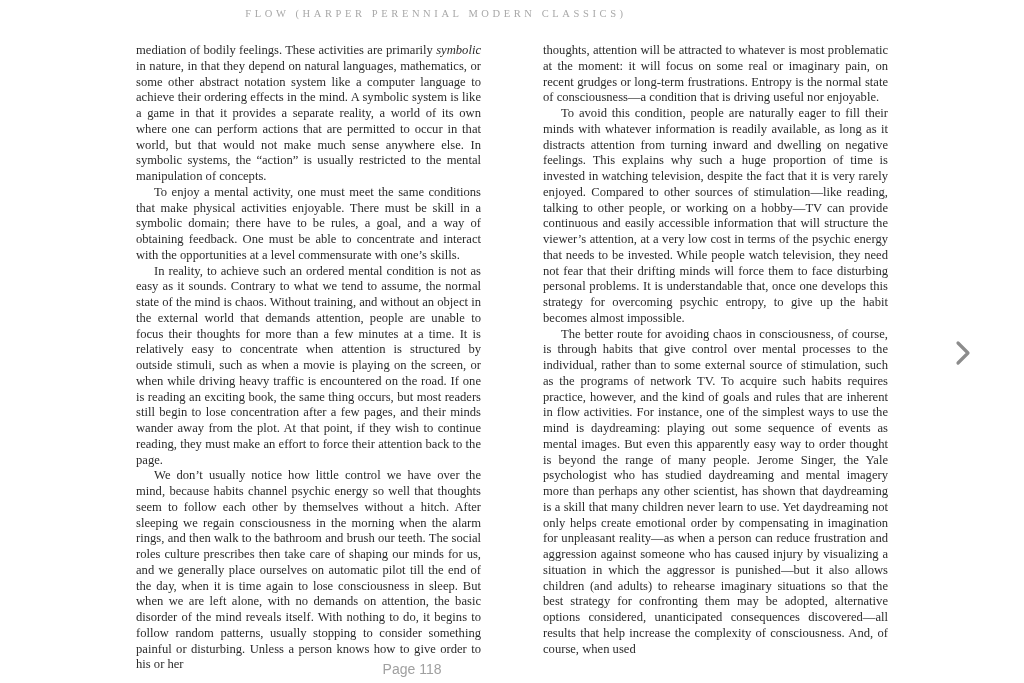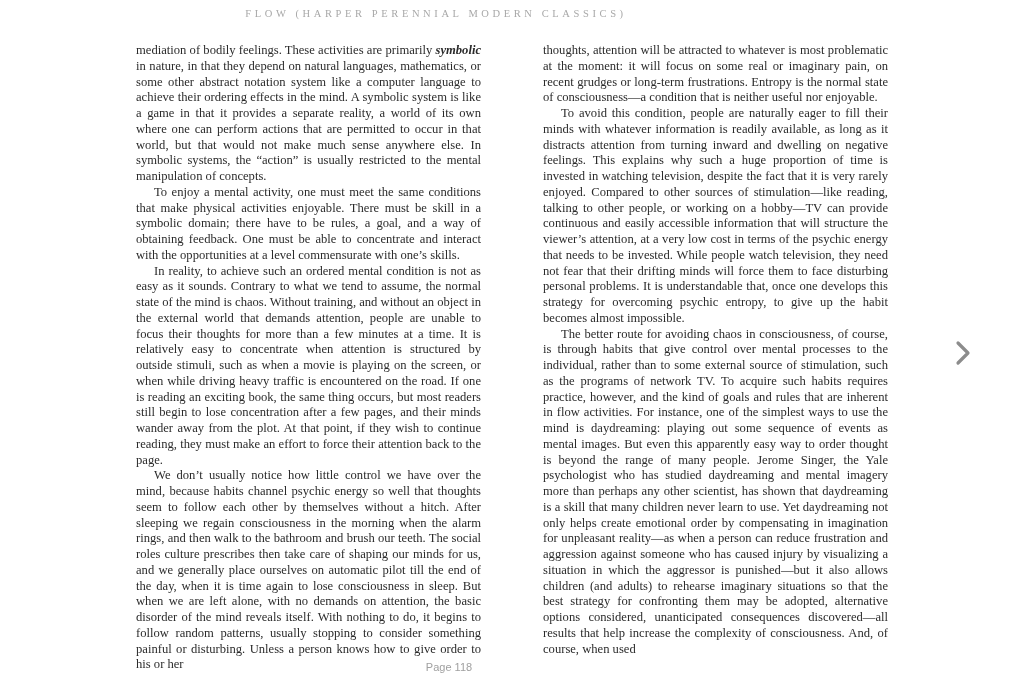--- a/index.html
+++ b/index.html
@@ -39,31 +39,30 @@
       text-align: justify;
       hyphens: none;
     }
     .column.left { left: 136px; }
     .column.right { left: 543px; }
     .column p {
       margin: 0;
       text-indent: 18px;
     }
     .column p.cont { text-indent: 0; }
-    .column em { font-style: italic; font-weight: bold; }
+    .column em { font-style: italic; }
     .page-number {
       position: absolute;
       top: 661px;
       left: 0;
       width: 824px;
       text-align: center;
       font-family: "Liberation Sans", "DejaVu Sans", sans-serif;
-      font-size: 11px;
+      font-size: 14px;
       color: #a0a0a0;
-      padding-left: 37px;
     }
     .next-page {
       position: absolute;
       left: 948px;
       top: 338px;
       width: 30px;
       height: 30px;
       cursor: pointer;
     }
     .next-page svg { display: block; }
@@ -76,21 +75,21 @@
   <div class="book-title">FLOW (HARPER PERENNIAL MODERN CLASSICS)</div>
 
   <div class="column left">
     <p class="cont"><span>mediation of bodily feelings. These activities are primarily </span><em>symbolic</em><span> in nature, in that they depend on natural languages, mathematics, or some other abstract notation system like a computer language to achieve their ordering effects in the mind. A symbolic system is like a game in that it provides a separate reality, a world of its own where one can perform actions that are permitted to occur in that world, but that would not make much sense anywhere else. In symbolic systems, the “action” is usually restricted to the mental manipulation of concepts.</span></p>
     <p>To enjoy a mental activity, one must meet the same conditions that make physical activities enjoyable. There must be skill in a symbolic domain; there have to be rules, a goal, and a way of obtaining feedback. One must be able to concentrate and interact with the opportunities at a level commensurate with one’s skills.</p>
     <p>In reality, to achieve such an ordered mental condition is not as easy as it sounds. Contrary to what we tend to assume, the normal state of the mind is chaos. Without training, and without an object in the external world that demands attention, people are unable to focus their thoughts for more than a few minutes at a time. It is relatively easy to concentrate when attention is structured by outside stimuli, such as when a movie is playing on the screen, or when while driving heavy traffic is encountered on the road. If one is reading an exciting book, the same thing occurs, but most readers still begin to lose concentration after a few pages, and their minds wander away from the plot. At that point, if they wish to continue reading, they must make an effort to force their attention back to the page.</p>
     <p>We don’t usually notice how little control we have over the mind, because habits channel psychic energy so well that thoughts seem to follow each other by themselves without a hitch. After sleeping we regain consciousness in the morning when the alarm rings, and then walk to the bathroom and brush our teeth. The social roles culture prescribes then take care of shaping our minds for us, and we generally place ourselves on automatic pilot till the end of the day, when it is time again to lose consciousness in sleep. But when we are left alone, with no demands on attention, the basic disorder of the mind reveals itself. With nothing to do, it begins to follow random patterns, usually stopping to consider something painful or disturbing. Unless a person knows how to give order to his or her</p>
   </div>
 
   <div class="column right">
-    <p class="cont">thoughts, attention will be attracted to whatever is most problematic at the moment: it will focus on some real or imaginary pain, on recent grudges or long-term frustrations. Entropy is the normal state of consciousness—a condition that is neither useful nor enjoyable.</p>
+    <p class="cont">thoughts, attention will be attracted to whatever is most problematic at the moment: it will focus on some real or imaginary pain, on recent grudges or long-term frustrations. Entropy is the normal state of consciousness—a condition that is driving useful nor enjoyable.</p>
     <p>To avoid this condition, people are naturally eager to fill their minds with whatever information is readily available, as long as it distracts attention from turning inward and dwelling on negative feelings. This explains why such a huge proportion of time is invested in watching television, despite the fact that it is very rarely enjoyed. Compared to other sources of stimulation—like reading, talking to other people, or working on a hobby—TV can provide continuous and easily accessible information that will structure the viewer’s attention, at a very low cost in terms of the psychic energy that needs to be invested. While people watch television, they need not fear that their drifting minds will force them to face disturbing personal problems. It is understandable that, once one develops this strategy for overcoming psychic entropy, to give up the habit becomes almost impossible.</p>
     <p>The better route for avoiding chaos in consciousness, of course, is through habits that give control over mental processes to the individual, rather than to some external source of stimulation, such as the programs of network TV. To acquire such habits requires practice, however, and the kind of goals and rules that are inherent in flow activities. For instance, one of the simplest ways to use the mind is daydreaming: playing out some sequence of events as mental images. But even this apparently easy way to order thought is beyond the range of many people. Jerome Singer, the Yale psychologist who has studied daydreaming and mental imagery more than perhaps any other scientist, has shown that daydreaming is a skill that many children never learn to use. Yet daydreaming not only helps create emotional order by compensating in imagination for unpleasant reality—as when a person can reduce frustration and aggression against someone who has caused injury by visualizing a situation in which the aggressor is punished—but it also allows children (and adults) to rehearse imaginary situations so that the best strategy for confronting them may be adopted, alternative options considered, unanticipated consequences discovered—all results that help increase the complexity of consciousness. And, of course, when used</p>
   </div>
 
   <div class="next-page">
     <svg width="30" height="30" viewBox="0 0 30 30">
       <polyline points="10,5 20,15 10,25" fill="none" stroke="#8c8c8c" stroke-width="3.2" stroke-linecap="round" stroke-linejoin="round"></polyline>
     </svg>
   </div>
 

